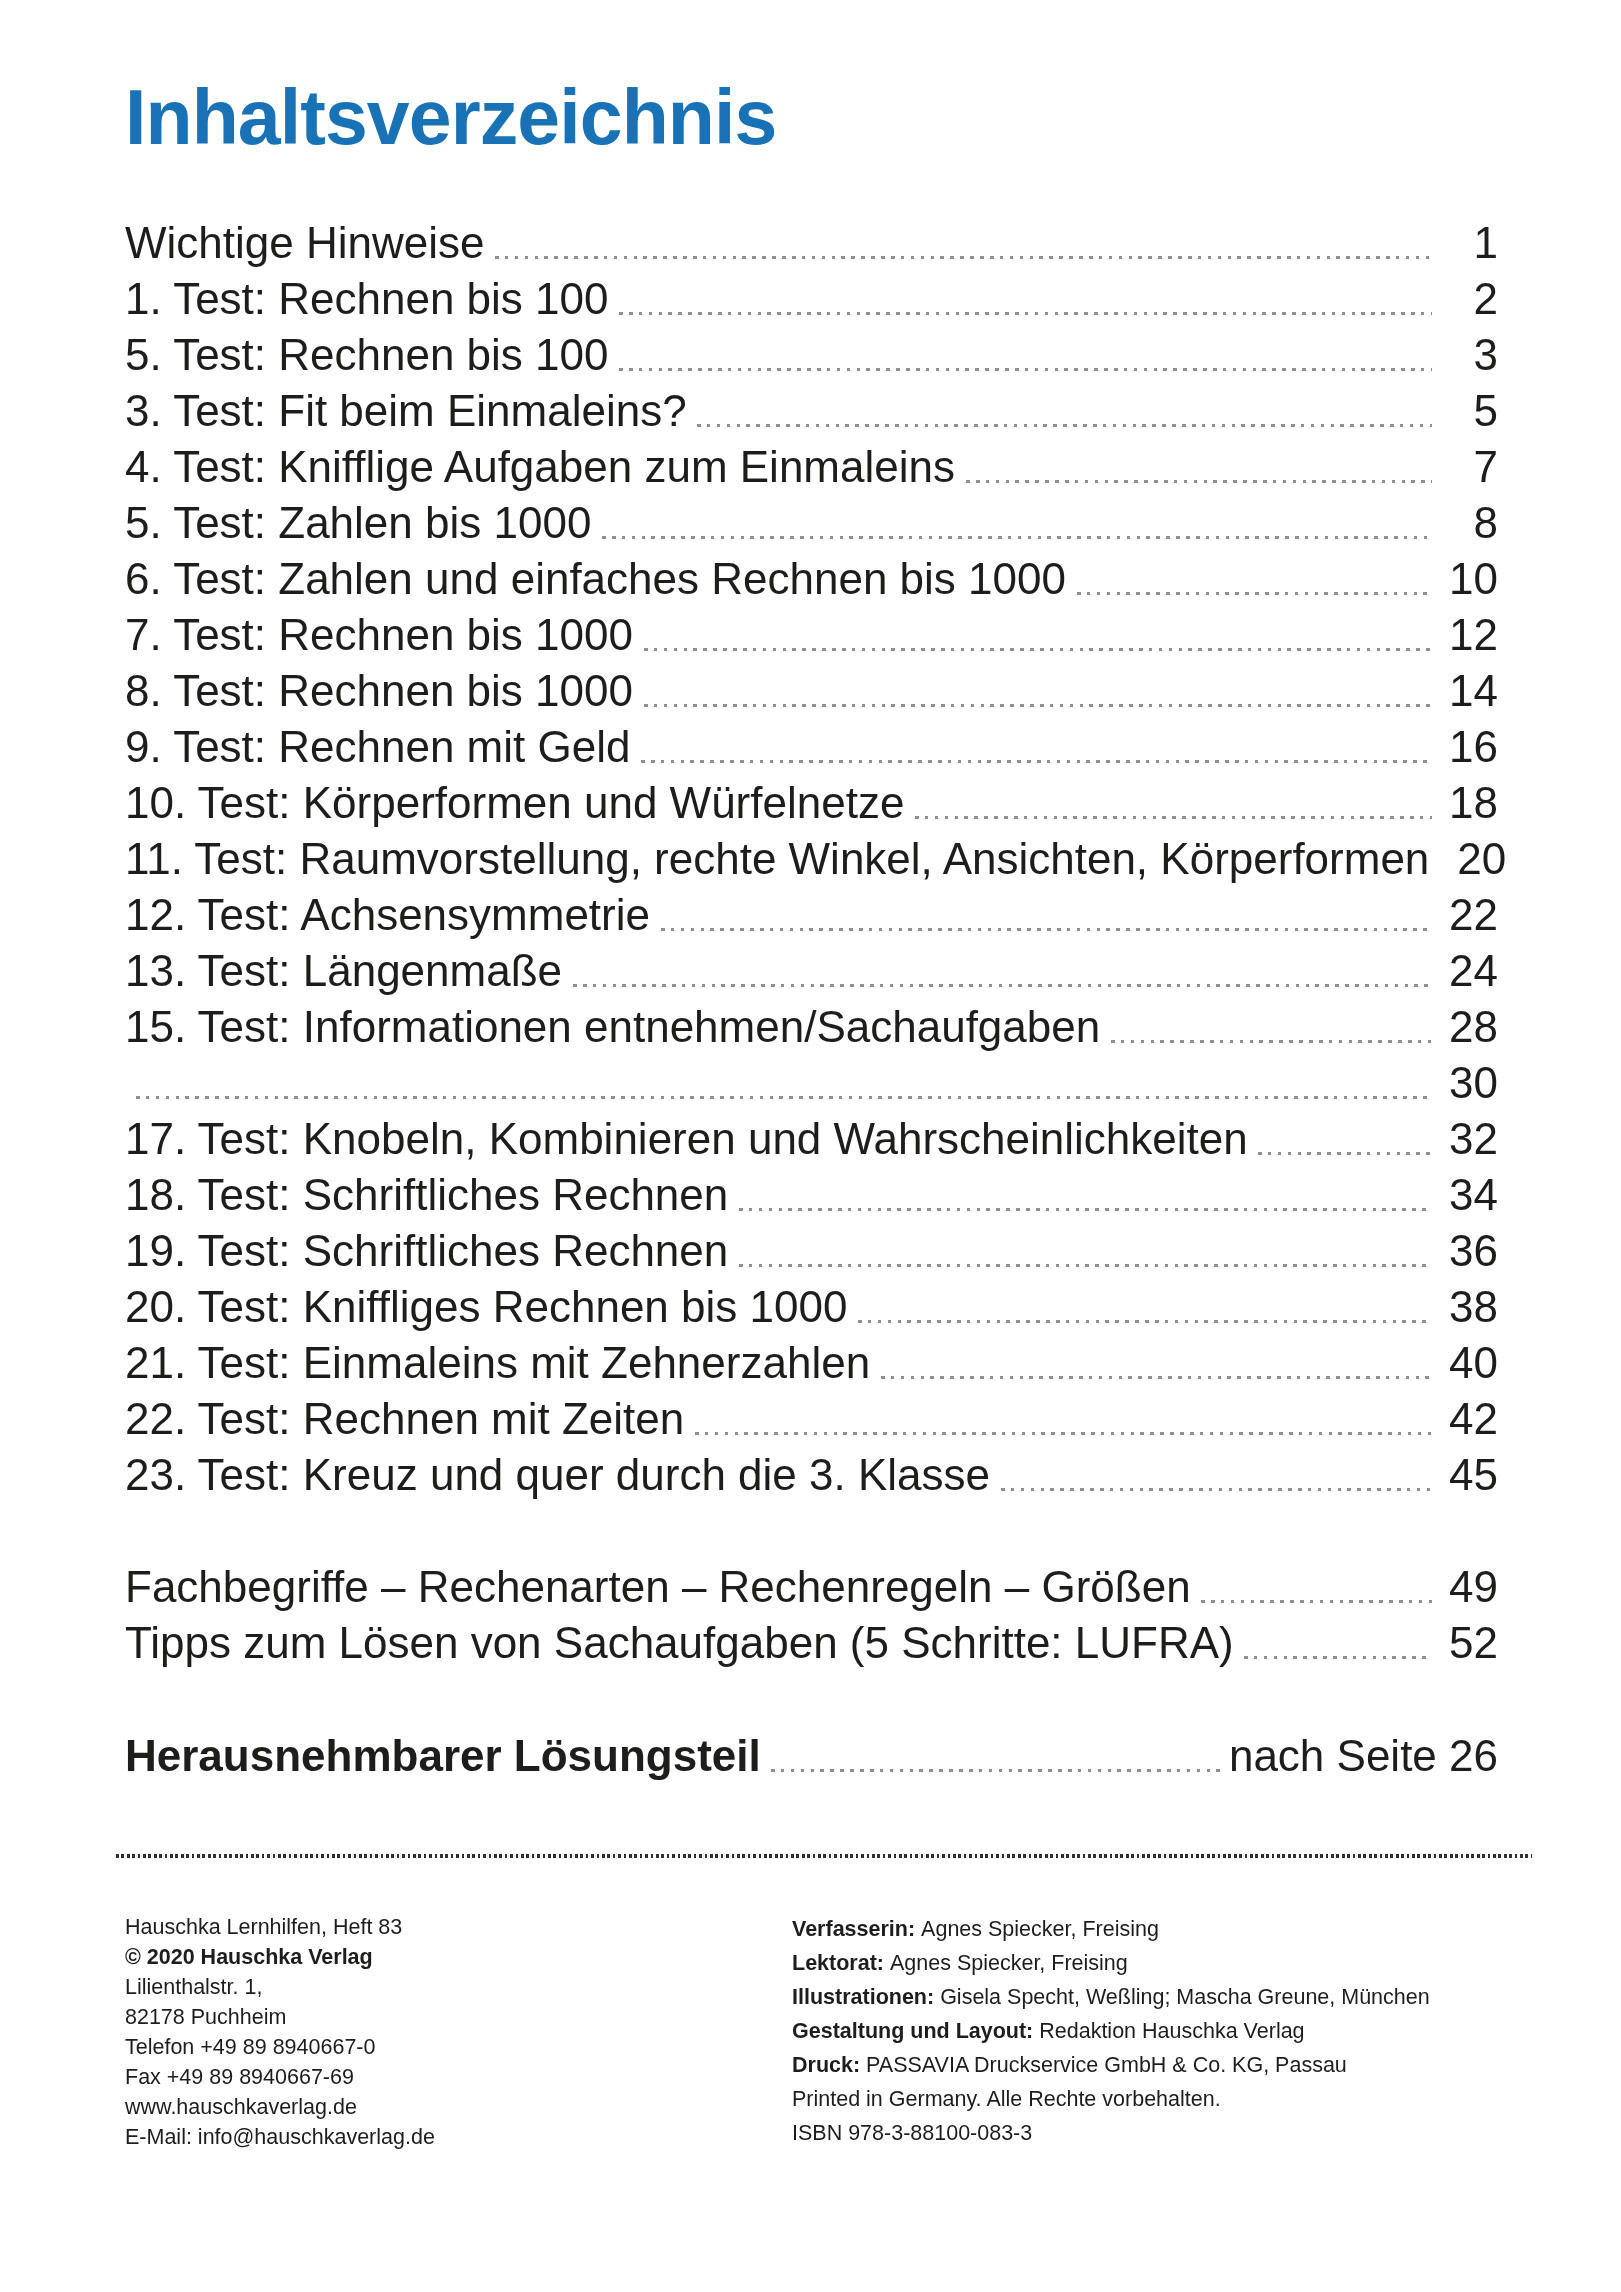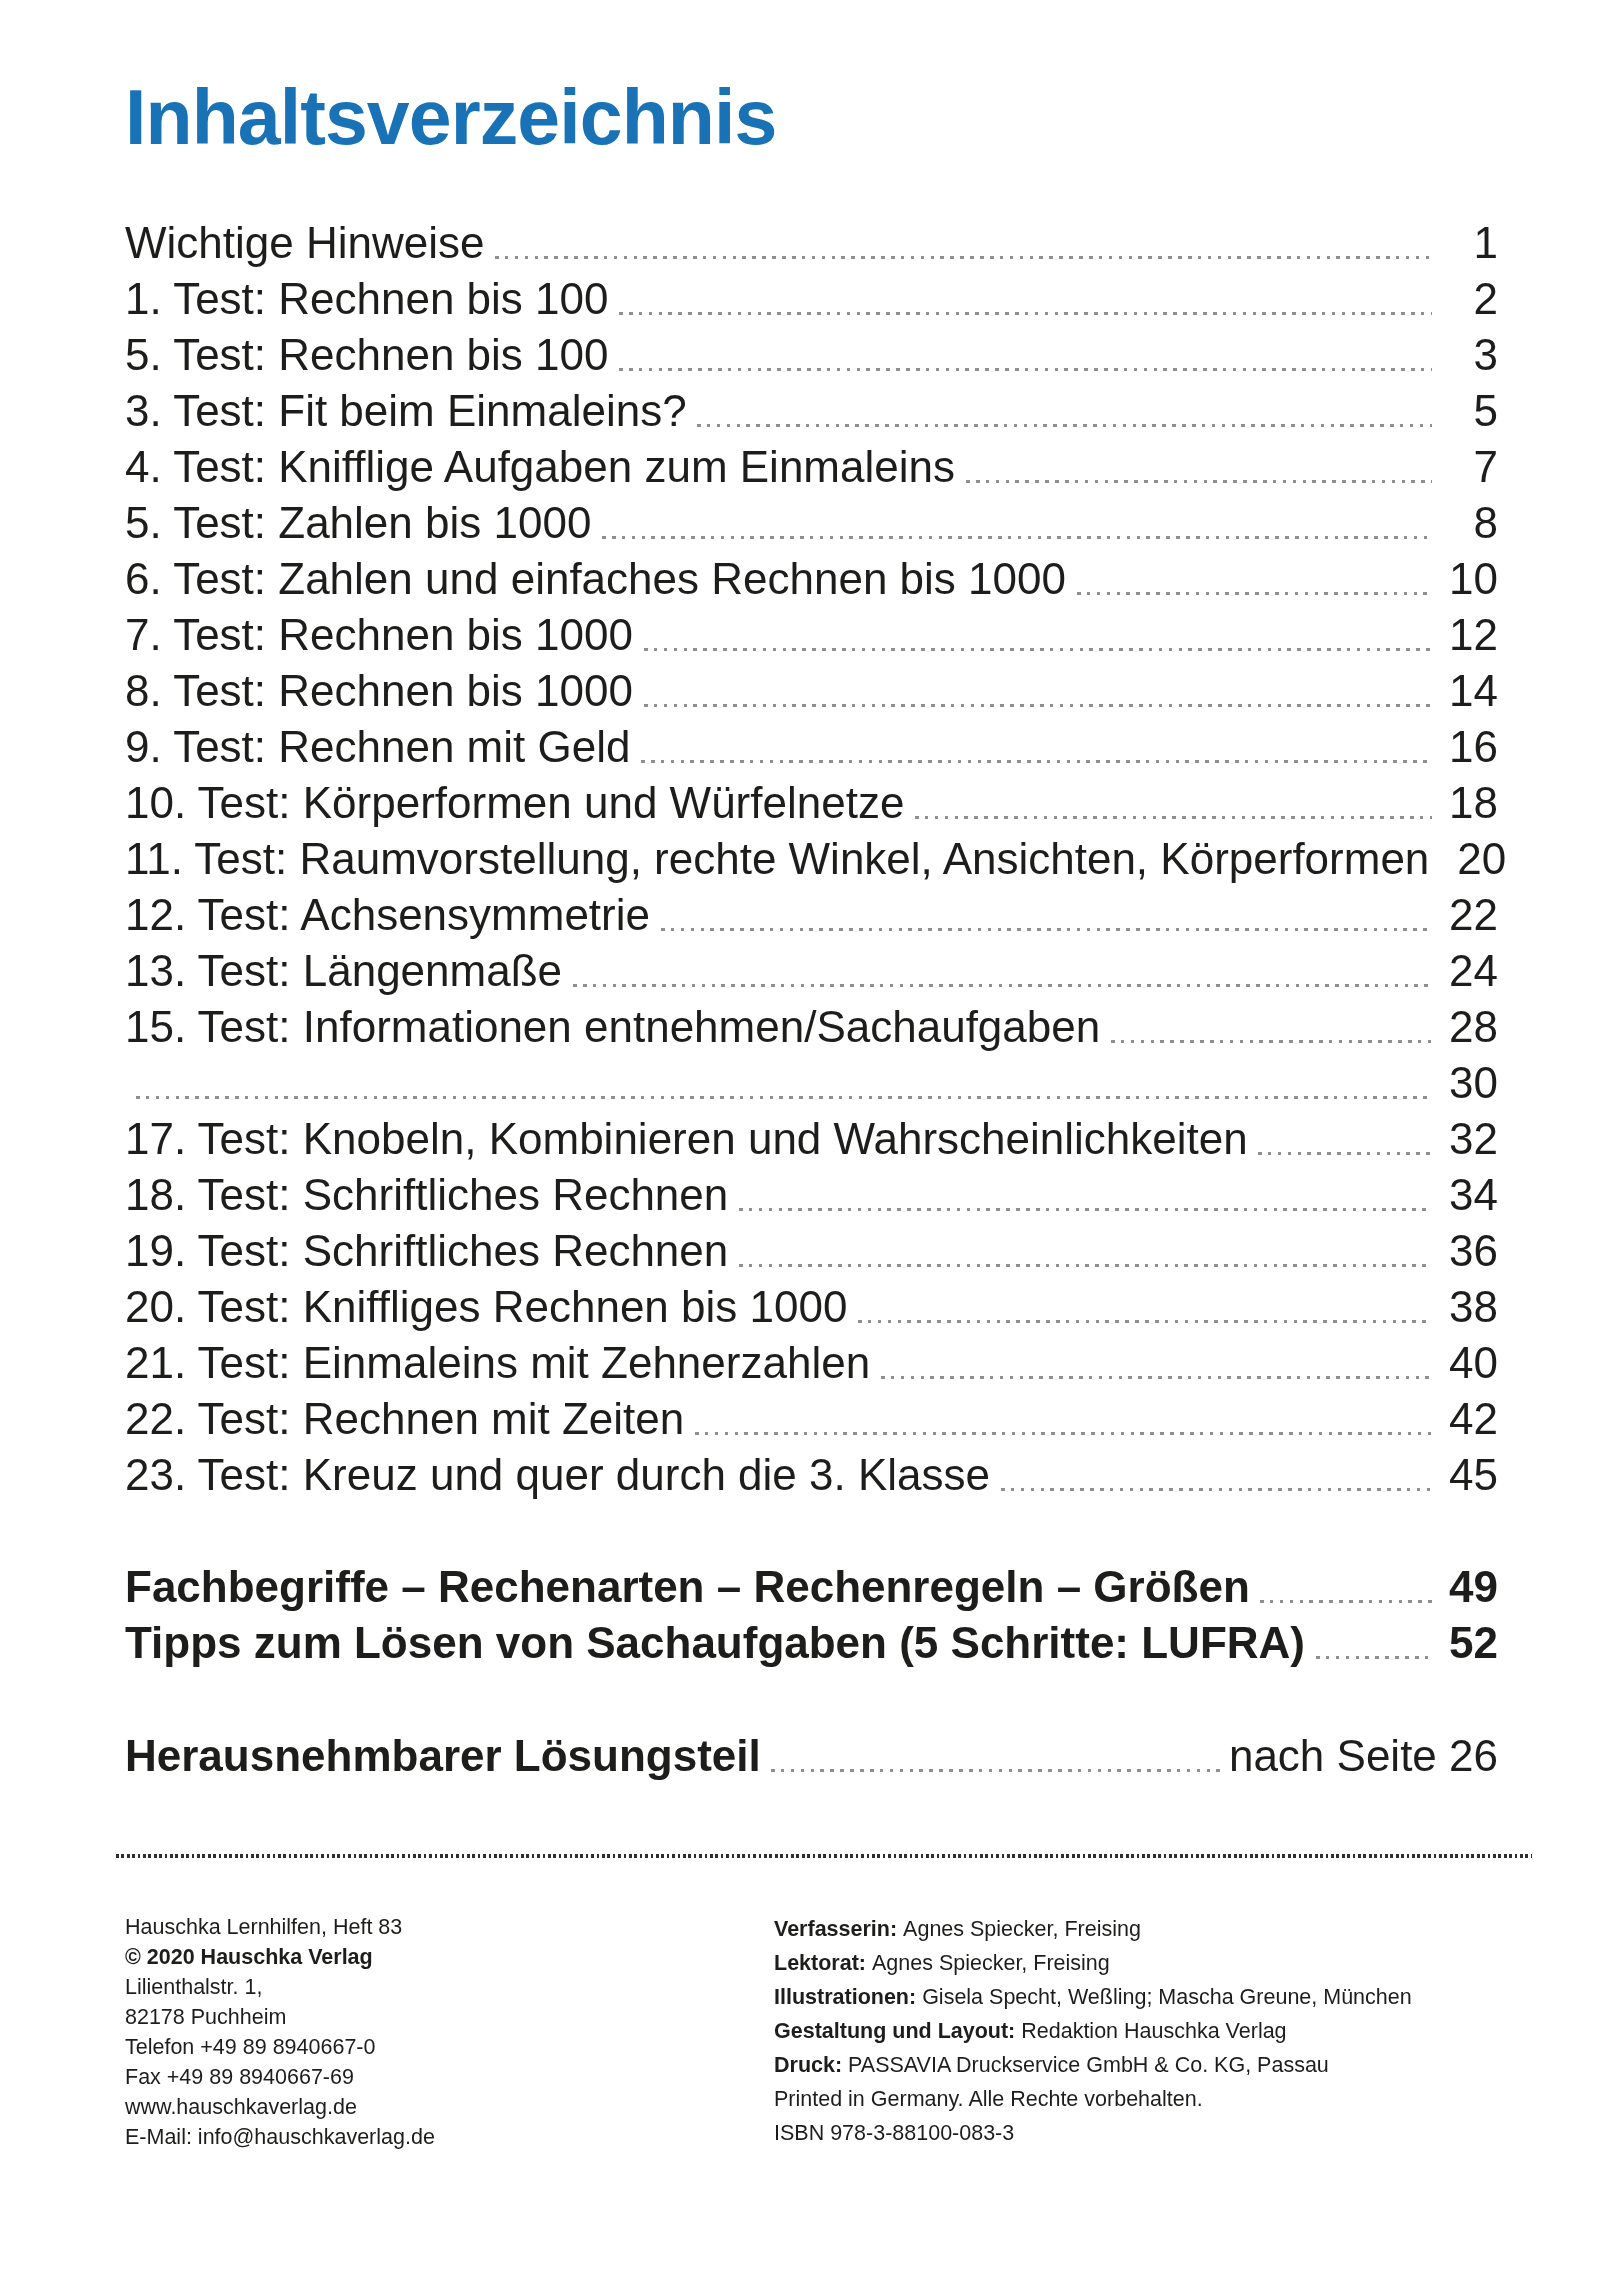--- a/index.html
+++ b/index.html
@@ -43,32 +43,33 @@
     flex:1 1 auto;
     height:3.6px;
     margin:0 7.2px 9.9px 10.7px;
     background-image:repeating-linear-gradient(90deg,var(--dot-color) 0 3.6px,transparent 3.6px 9.9px);
   }
   .row .row-page{
     flex:0 0 auto;
     min-width:59px;
     text-align:right;
   }
-  .extras-list{margin-top:56px;font-weight:bold;}
+  .extras-list{margin-top:56px;}
   .solutions-block{margin-top:57px;}
   .solutions-block .row-label{font-weight:700;margin-top:48px;}
   .divider{
     height:3.6px;
     margin:72px -34px 0 -9px;
     background-image:repeating-linear-gradient(90deg,var(--divider-color) 0 2.7px,transparent 2.7px 5.4px);
   }
   .imprint{
     display:flex;
     margin-top:54px;
     font-size:21.5px;
+    gap:18px;
   }
   .imprint-left{width:649px;line-height:30px;}
   .imprint-right{flex:1 1 auto;line-height:34px;}
   .imprint-line .lbl{font-weight:700;}
   .bold{font-weight:700;}
 </style>
 </head>
 <body>
 
 <div class="page">

